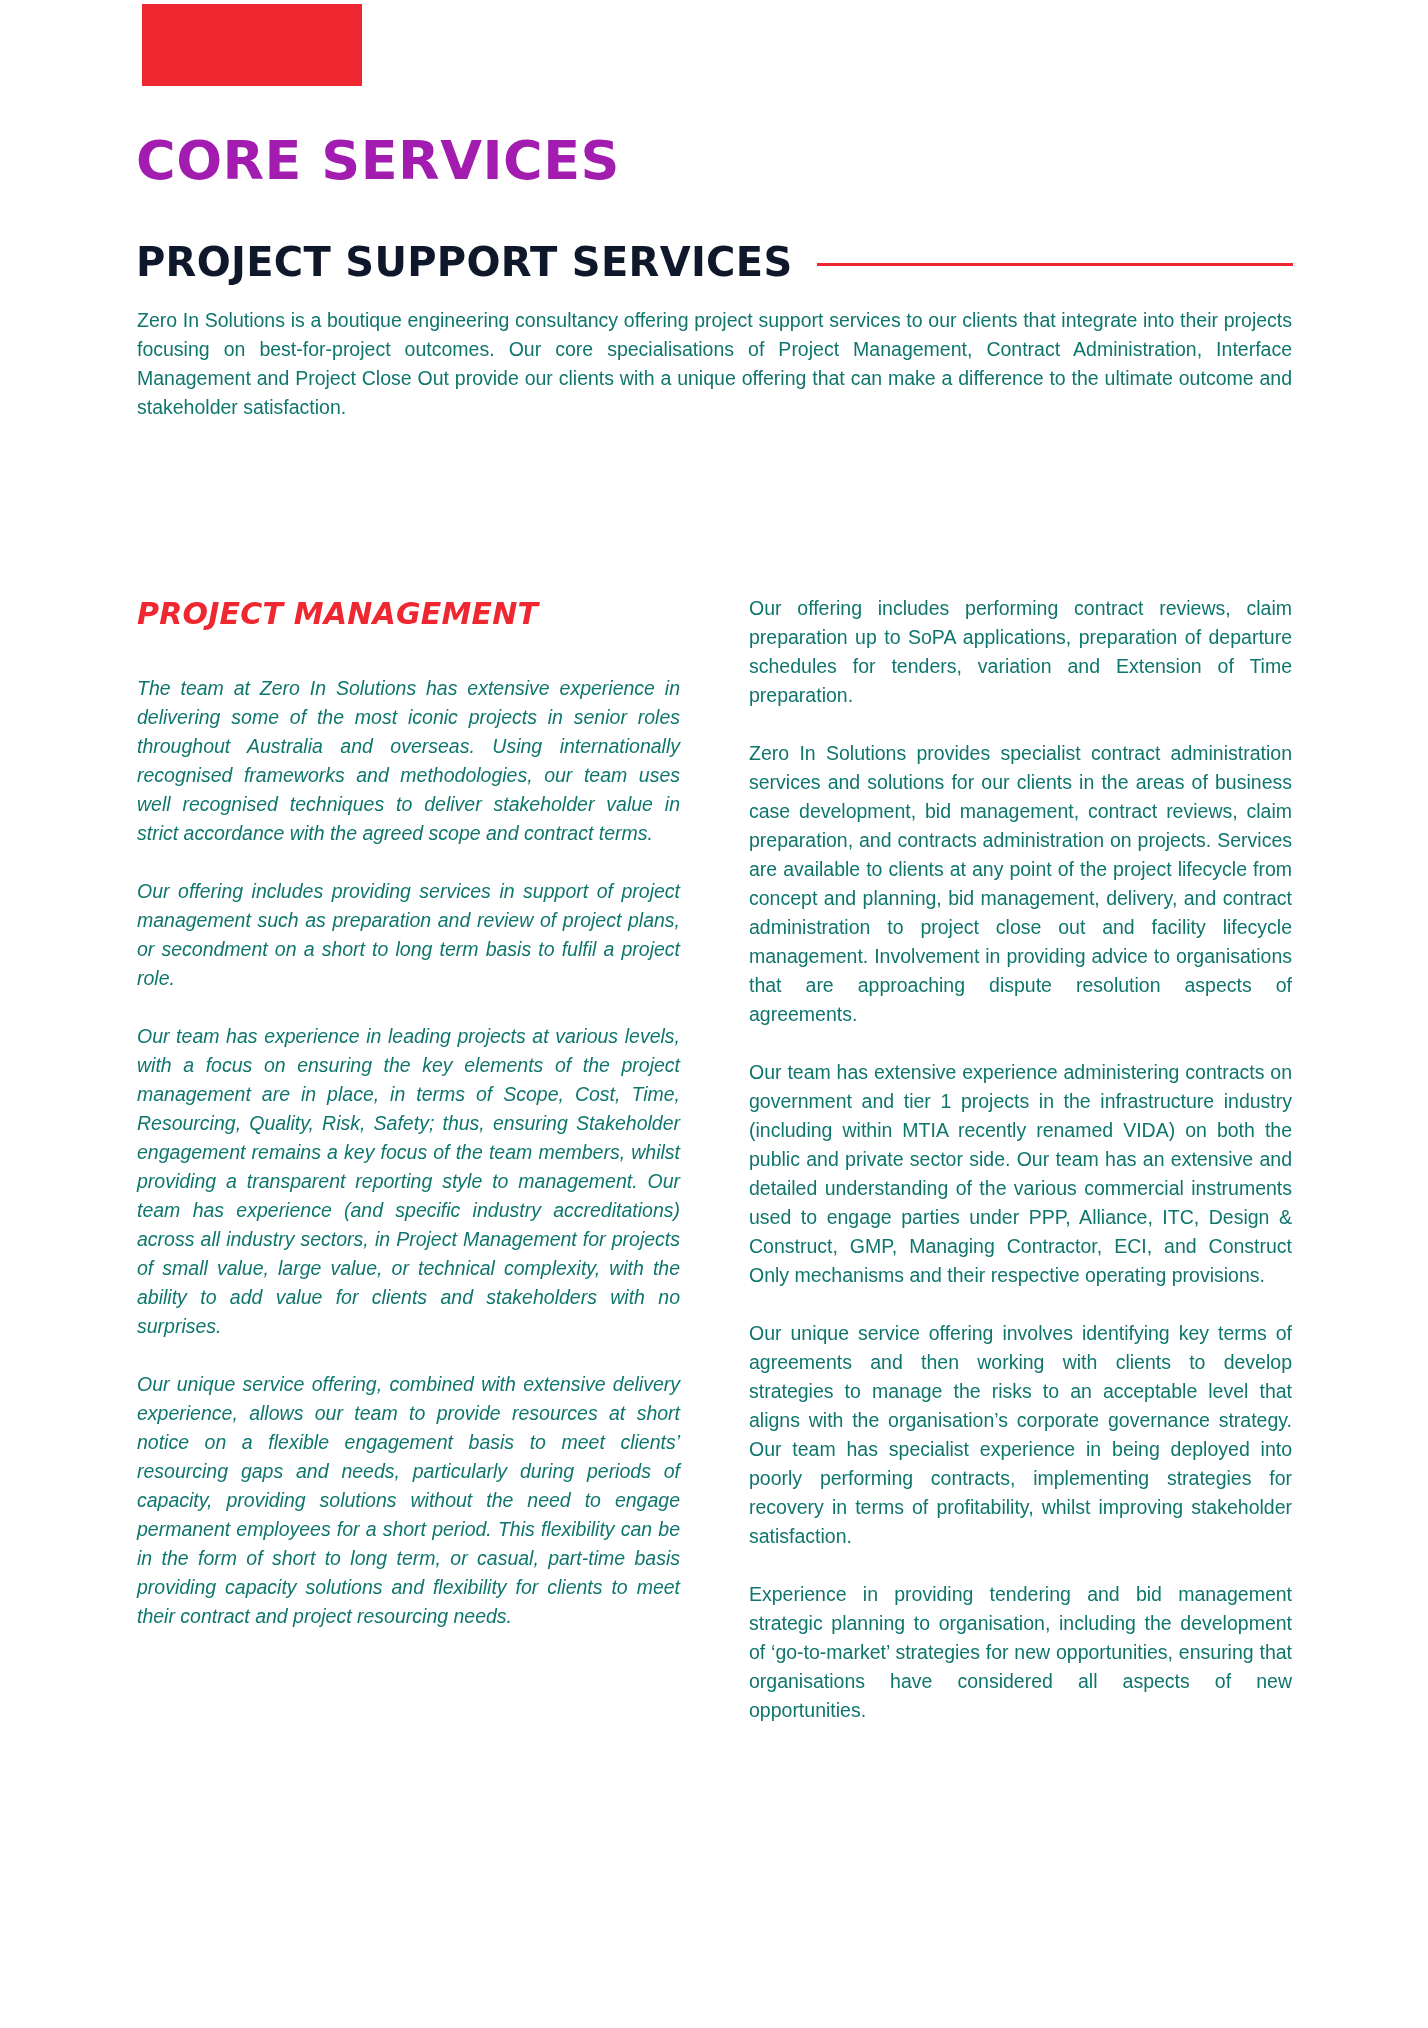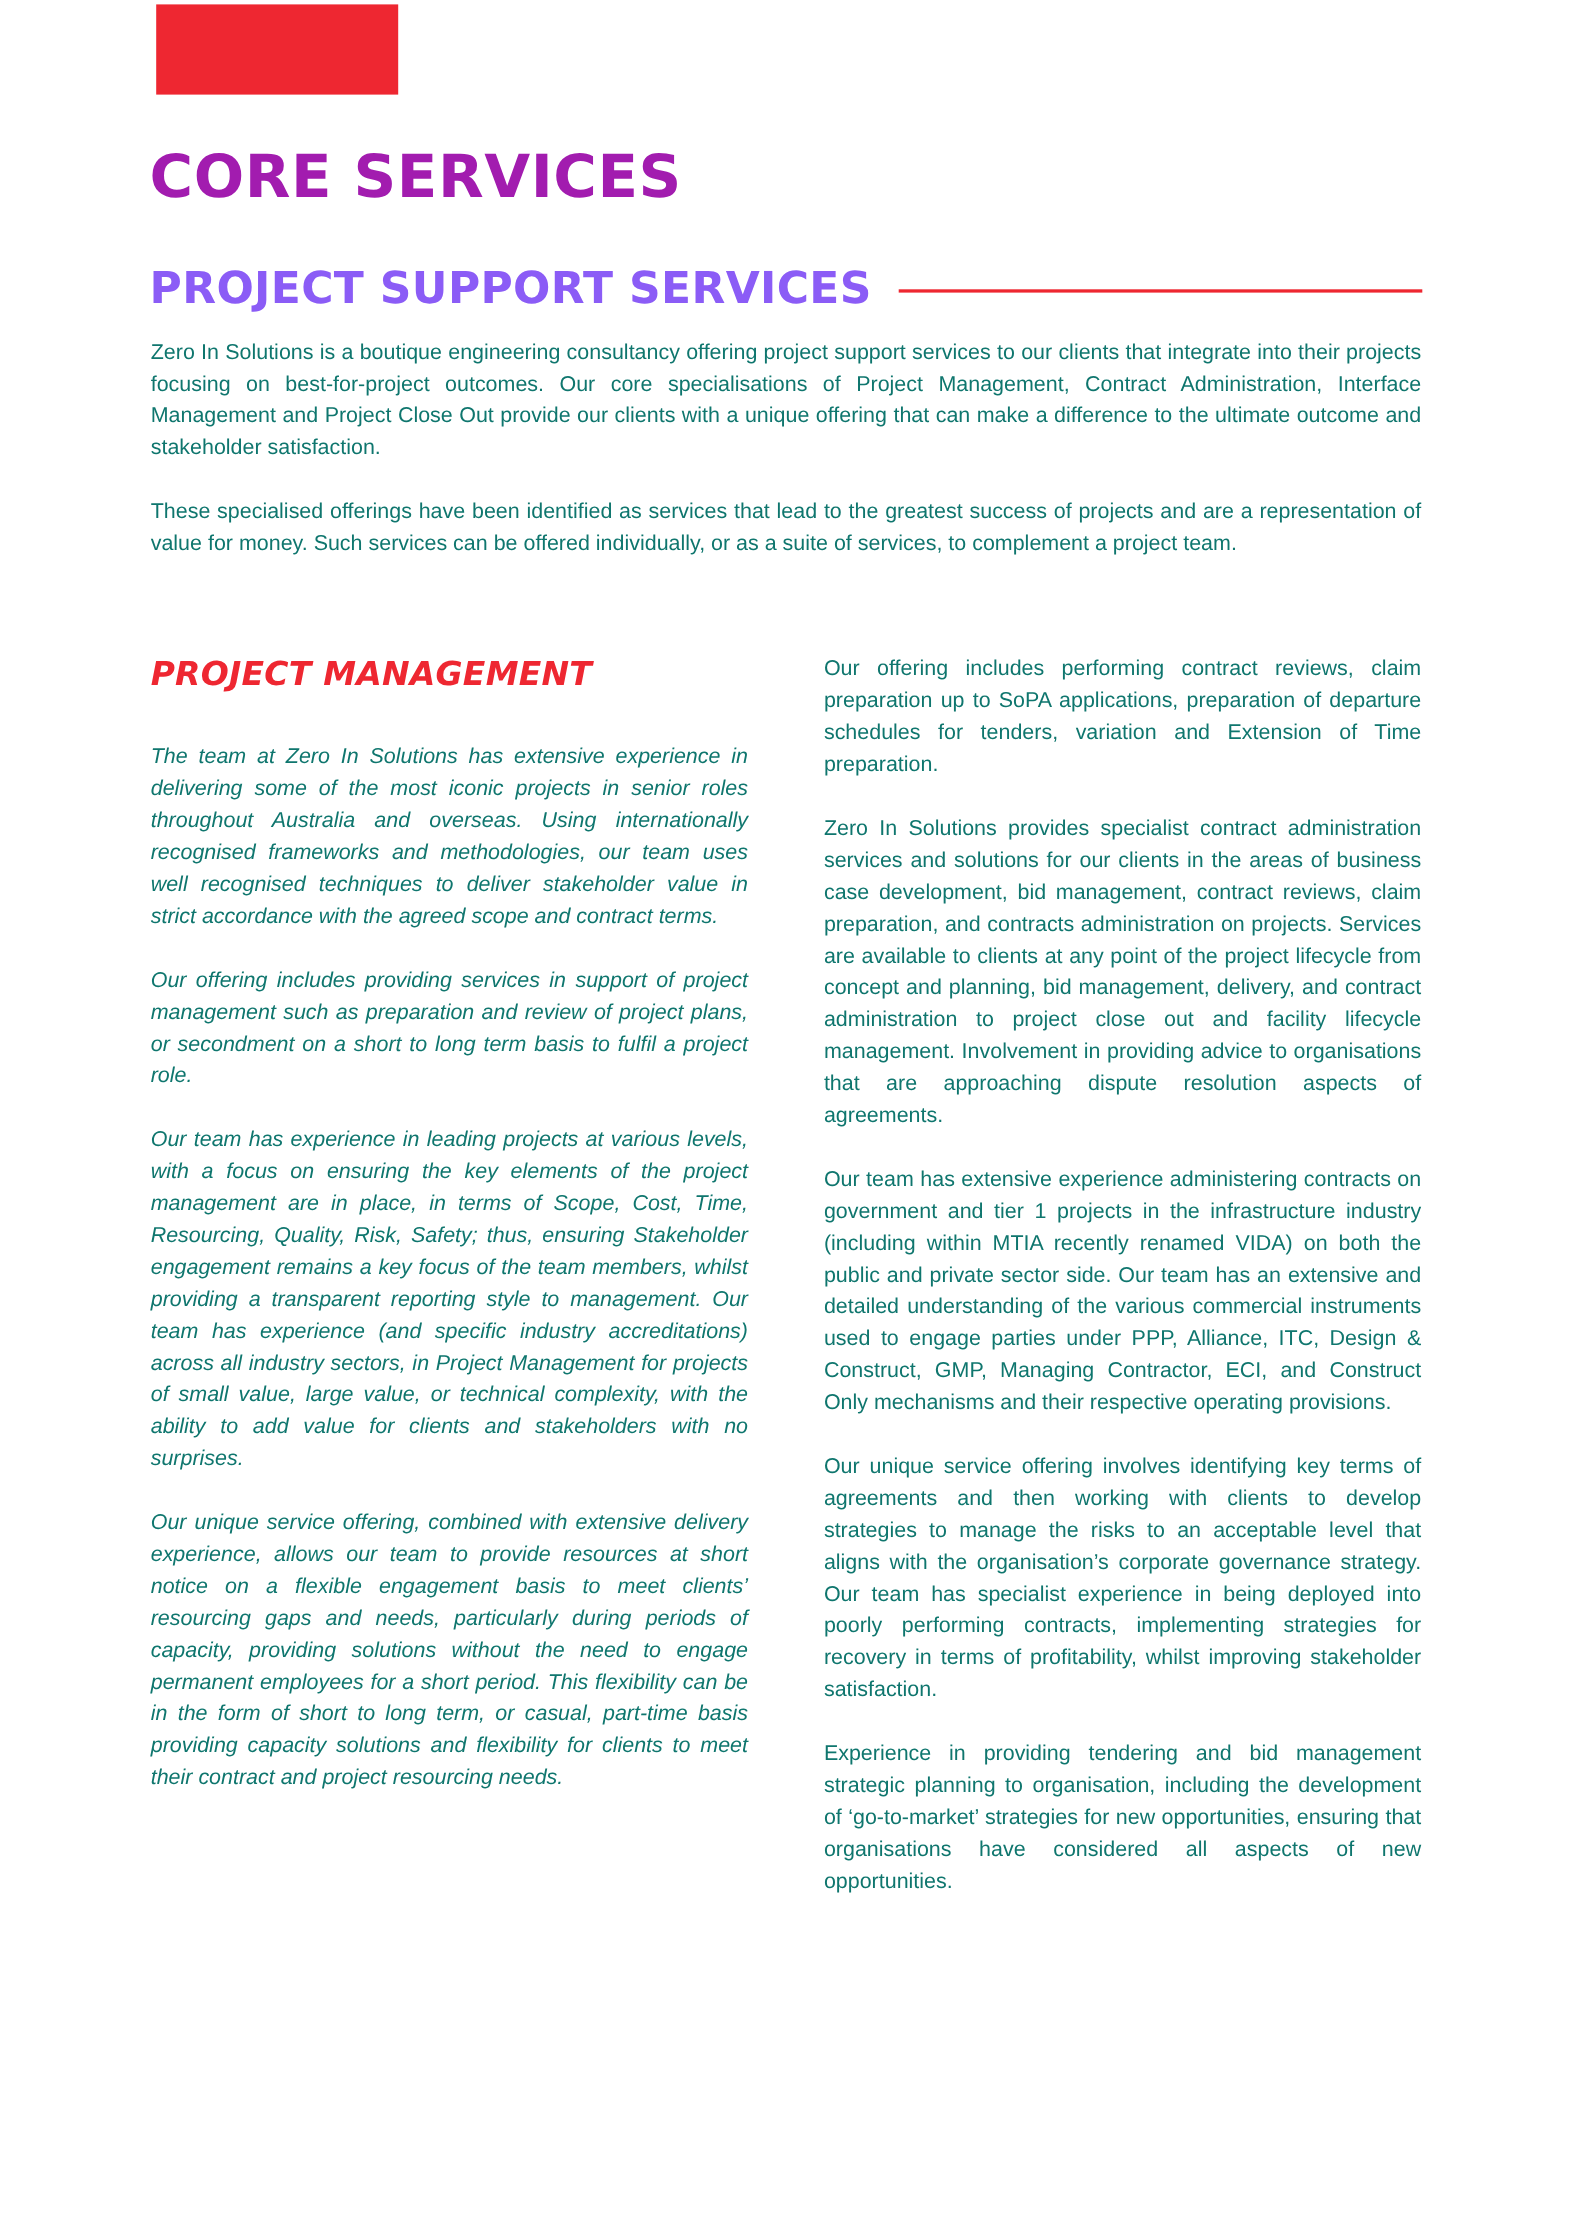--- a/index.html
+++ b/index.html
@@ -16,21 +16,21 @@
       position: absolute; left: 136px; top: 126px; margin: 0;
       font-family: "DejaVu Sans", sans-serif; font-weight: bold;
       font-size: 54px; line-height: 70px; color: #a21caf; letter-spacing: 0.5px;
     }
     .h2-row {
       position: absolute; left: 136px; top: 236px; width: 1157px;
       display: flex; align-items: center;
     }
     .h2 {
       margin: 0; font-family: "DejaVu Sans", sans-serif; font-weight: bold;
-      font-size: 40px; line-height: 52px; color: #8b5cf6; white-space: nowrap;
+      font-size: 40px; line-height: 52px; color: #0f172a; white-space: nowrap;
       letter-spacing: 0.3px;
     }
     .h2-rule {
       flex: 1; height: 3px; background: #ee2731; margin-left: 24px; margin-top: 4px;
     }
     .intro {
       position: absolute; left: 137px; top: 306px; width: 1155px;
     }
     p.body {
       margin: 0; font-size: 19.5px; line-height: 29px; text-align: justify;
@@ -55,21 +55,20 @@
 
 <h1 class="h1">CORE SERVICES</h1>
 
 <div class="h2-row">
   <h2 class="h2">PROJECT SUPPORT SERVICES</h2>
   <div class="h2-rule"></div>
 </div>
 
 <div class="intro">
   <p class="body">Zero In Solutions is a boutique engineering consultancy offering project support services to our clients that integrate into their projects focusing on best-for-project outcomes. Our core specialisations of Project Management, Contract Administration, Interface Management and Project Close Out provide our clients with a unique offering that can make a difference to the ultimate outcome and stakeholder satisfaction.</p>
-  <p class="body">These specialised offerings have been identified as services that lead to the greatest success of projects and are a representation of value for money. Such services can be offered individually, or as a suite of services, to complement a project team.</p>
 </div>
 
 <div class="col left">
   <h3 class="h3">PROJECT MANAGEMENT</h3>
   <p class="body">The team at Zero In Solutions has extensive experience in delivering some of the most iconic projects in senior roles throughout Australia and overseas. Using internationally recognised frameworks and methodologies, our team uses well recognised techniques to deliver stakeholder value in strict accordance with the agreed scope and contract terms.</p>
   <p class="body">Our offering includes providing services in support of project management such as preparation and review of project plans, or secondment on a short to long term basis to fulfil a project role.</p>
   <p class="body">Our team has experience in leading projects at various levels, with a focus on ensuring the key elements of the project management are in place, in terms of Scope, Cost, Time, Resourcing, Quality, Risk, Safety; thus, ensuring Stakeholder engagement remains a key focus of the team members, whilst providing a transparent reporting style to management. Our team has experience (and specific industry accreditations) across all industry sectors, in Project Management for projects of small value, large value, or technical complexity, with the ability to add value for clients and stakeholders with no surprises.</p>
   <p class="body">Our unique service offering, combined with extensive delivery experience, allows our team to provide resources at short notice on a flexible engagement basis to meet clients’ resourcing gaps and needs, particularly during periods of capacity, providing solutions without the need to engage permanent employees for a short period. This flexibility can be in the form of short to long term, or casual, part-time basis providing capacity solutions and flexibility for clients to meet their contract and project resourcing needs.</p>
 </div>
 

